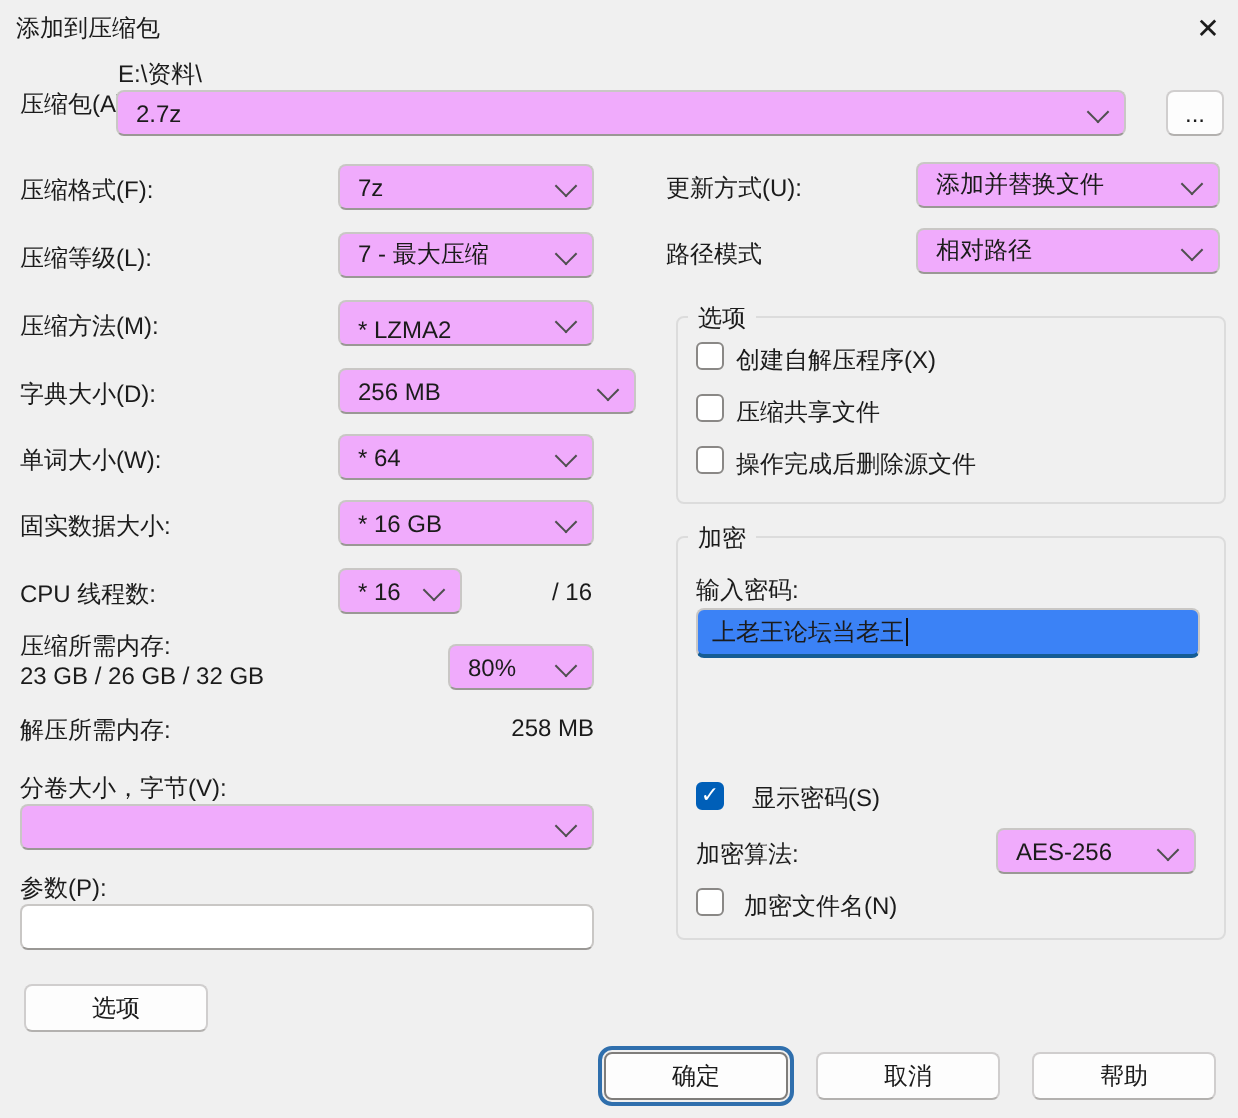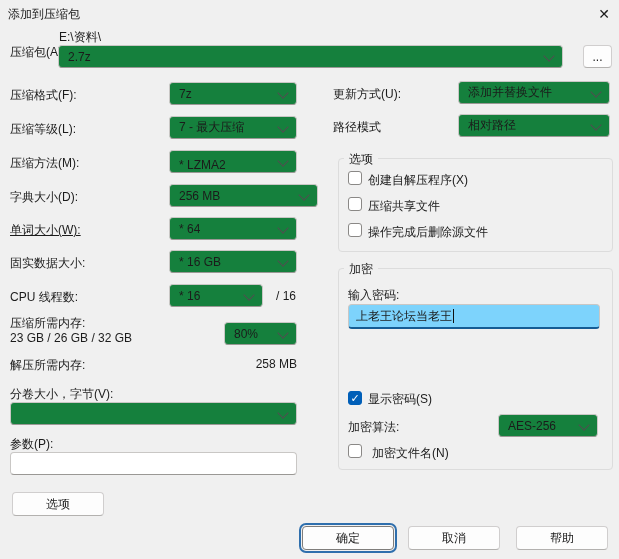--- a/index.html
+++ b/index.html
@@ -4,37 +4,37 @@
 <style>
   html,body { margin:0; padding:0; }
   body {
     width:619px; height:559px; position:relative; overflow:hidden;
     background:#f0f0f0; color:#1b1b1b;
     font-family:"Liberation Sans","DejaVu Sans",sans-serif; font-size:12px;
   }
   .lbl { position:absolute; white-space:nowrap; }
   .combo {
     position:absolute; height:23px; box-sizing:border-box;
-    background:#15803d; border:1px solid #c9c7c5; border-bottom-color:#9a9895;
+    background:#f0abfc; border:1px solid #c9c7c5; border-bottom-color:#9a9895;
     border-radius:4px; display:flex; align-items:center; padding:0 22px 0 9px;
   }
   .combo .txt { white-space:nowrap; overflow:hidden; }
   .chev {
     position:absolute; right:9px; top:6px; width:7px; height:7px;
     border-right:1.4px solid #4f4f4f; border-bottom:1.4px solid #4f4f4f;
     transform:rotate(45deg);
   }
   .field {
     position:absolute; height:23px; box-sizing:border-box;
     background:#ffffff; border:1px solid #c9c7c5; border-bottom-color:#9a9895;
     border-radius:4px; padding:0 8px; display:flex; align-items:center;
   }
   .pwfield {
     position:absolute; box-sizing:border-box; height:25px;
-    background:#7dd3fc; border:1px solid #c9c7c5; border-bottom:2px solid #155c94;
+    background:#3b82f6; border:1px solid #c9c7c5; border-bottom:2px solid #155c94;
     border-radius:4px; padding:0 7px; display:flex; align-items:center;
   }
   .caret { display:inline-block; width:1px; height:14px; background:#111; margin-left:1px; }
   .btn {
     position:absolute; box-sizing:border-box;
     background:#fdfdfd; border:1px solid #d0cece; border-bottom-color:#b3b1af;
     border-radius:4px; color:#1b1b1b; font-family:inherit; font-size:12px;
     display:flex; align-items:center; justify-content:center; cursor:default;
   }
   .btn.default { border:1px solid #7f7d7b; outline:2px solid #2f6fad; outline-offset:1px; }
@@ -90,34 +90,34 @@
   <span class="txt">* LZMA2</span>
   <span class="chev"></span>
 </div>
 
 <span class="lbl" style="left:10px; top:189px;">字典大小(D):</span>
 <div class="combo" style="left:169px; top:184px; width:149px;">
   <span class="txt">256 MB</span>
   <span class="chev"></span>
 </div>
 
-<span class="lbl" style="left:10px; top:222px;text-decoration:underline;">单词大小(W):</span>
+<span class="lbl" style="left:10px; top:222px;">单词大小(W):</span>
 <div class="combo" style="left:169px; top:217px; width:128px;">
   <span class="txt">* 64</span>
   <span class="chev"></span>
 </div>
 
 <span class="lbl" style="left:10px; top:255px;">固实数据大小:</span>
 <div class="combo" style="left:169px; top:250px; width:128px;">
   <span class="txt">* 16 GB</span>
   <span class="chev"></span>
 </div>
 
 <span class="lbl" style="left:10px; top:289px;">CPU 线程数:</span>
-<div class="combo" style="left:169px; top:284px; width:94px;">
+<div class="combo" style="left:169px; top:284px; width:62px;">
   <span class="txt">* 16</span>
   <span class="chev"></span>
 </div>
 <span class="lbl" style="left:276px; top:289px;">/ 16</span>
 
 <span class="lbl" style="left:10px; top:315px;">压缩所需内存:</span>
 <span class="lbl" style="left:10px; top:331px;">23 GB / 26 GB / 32 GB</span>
 <div class="combo" style="left:224px; top:322px; width:73px;">
   <span class="txt">80%</span>
   <span class="chev"></span>
@@ -170,21 +170,21 @@
 
 <span class="lbl" style="left:348px; top:287px;">输入密码:</span>
 <div class="pwfield" style="left:348px; top:304px; width:252px;">
   <span class="txt">上老王论坛当老王</span>
   <span class="caret"></span>
 </div>
 
 <span class="cb checked" style="left:348px; top:391px;">
   <span>✓</span>
 </span>
-<span class="lbl" style="left:368px; top:391px;">显示密码(S)</span>
+<span class="lbl" style="left:376px; top:391px;">显示密码(S)</span>
 
 <span class="lbl" style="left:348px; top:419px;">加密算法:</span>
 <div class="combo" style="left:498px; top:414px; width:100px;">
   <span class="txt">AES-256</span>
   <span class="chev"></span>
 </div>
 
 <span class="cb" style="left:348px; top:444px;"></span>
 <span class="lbl" style="left:372px; top:445px;">加密文件名(N)</span>
 

